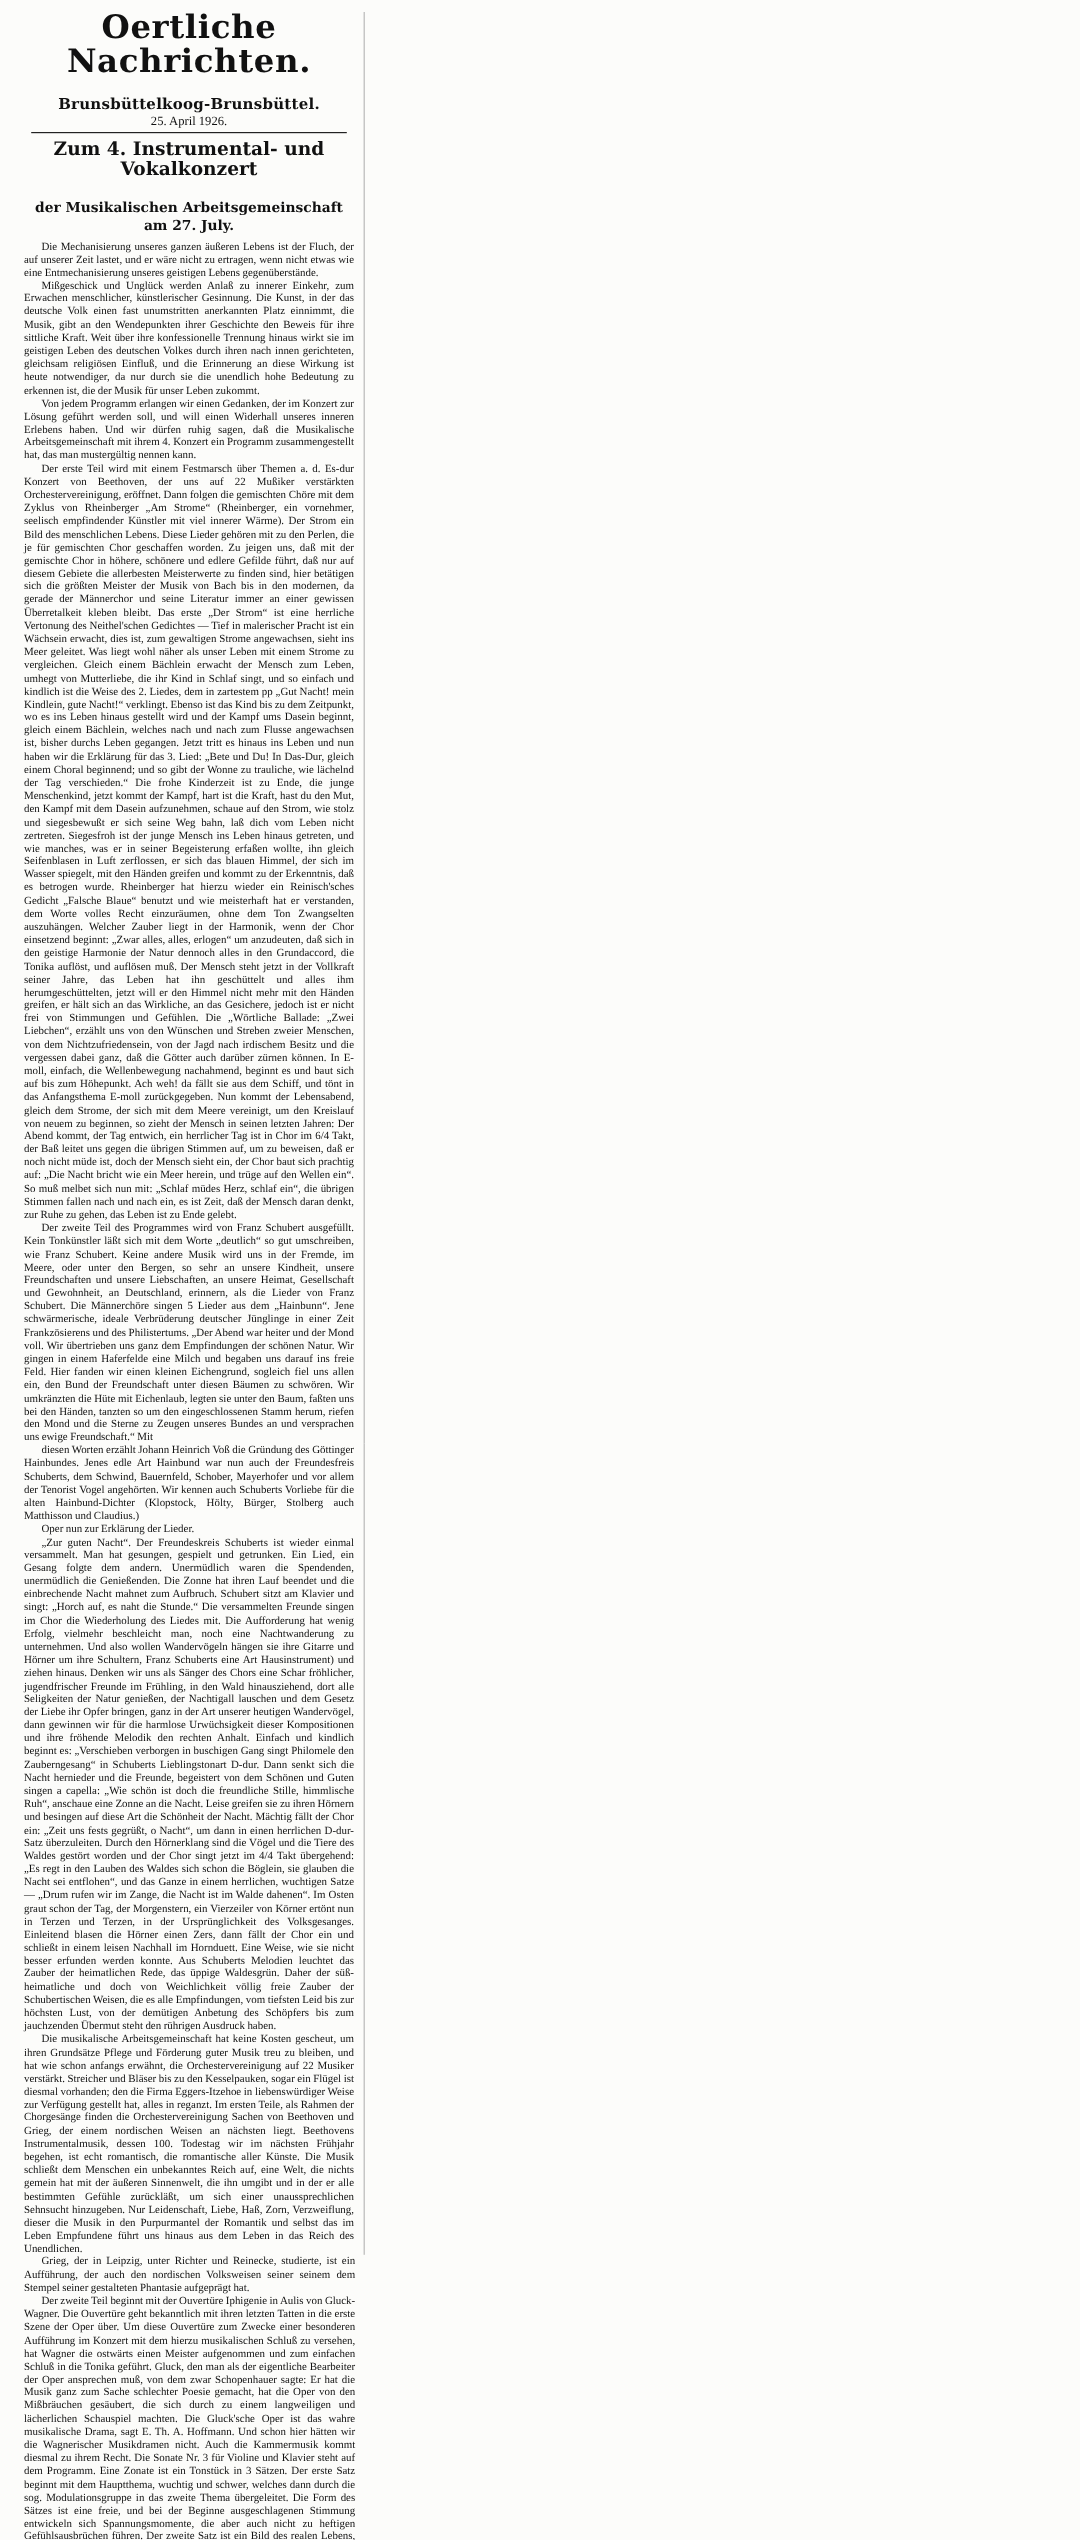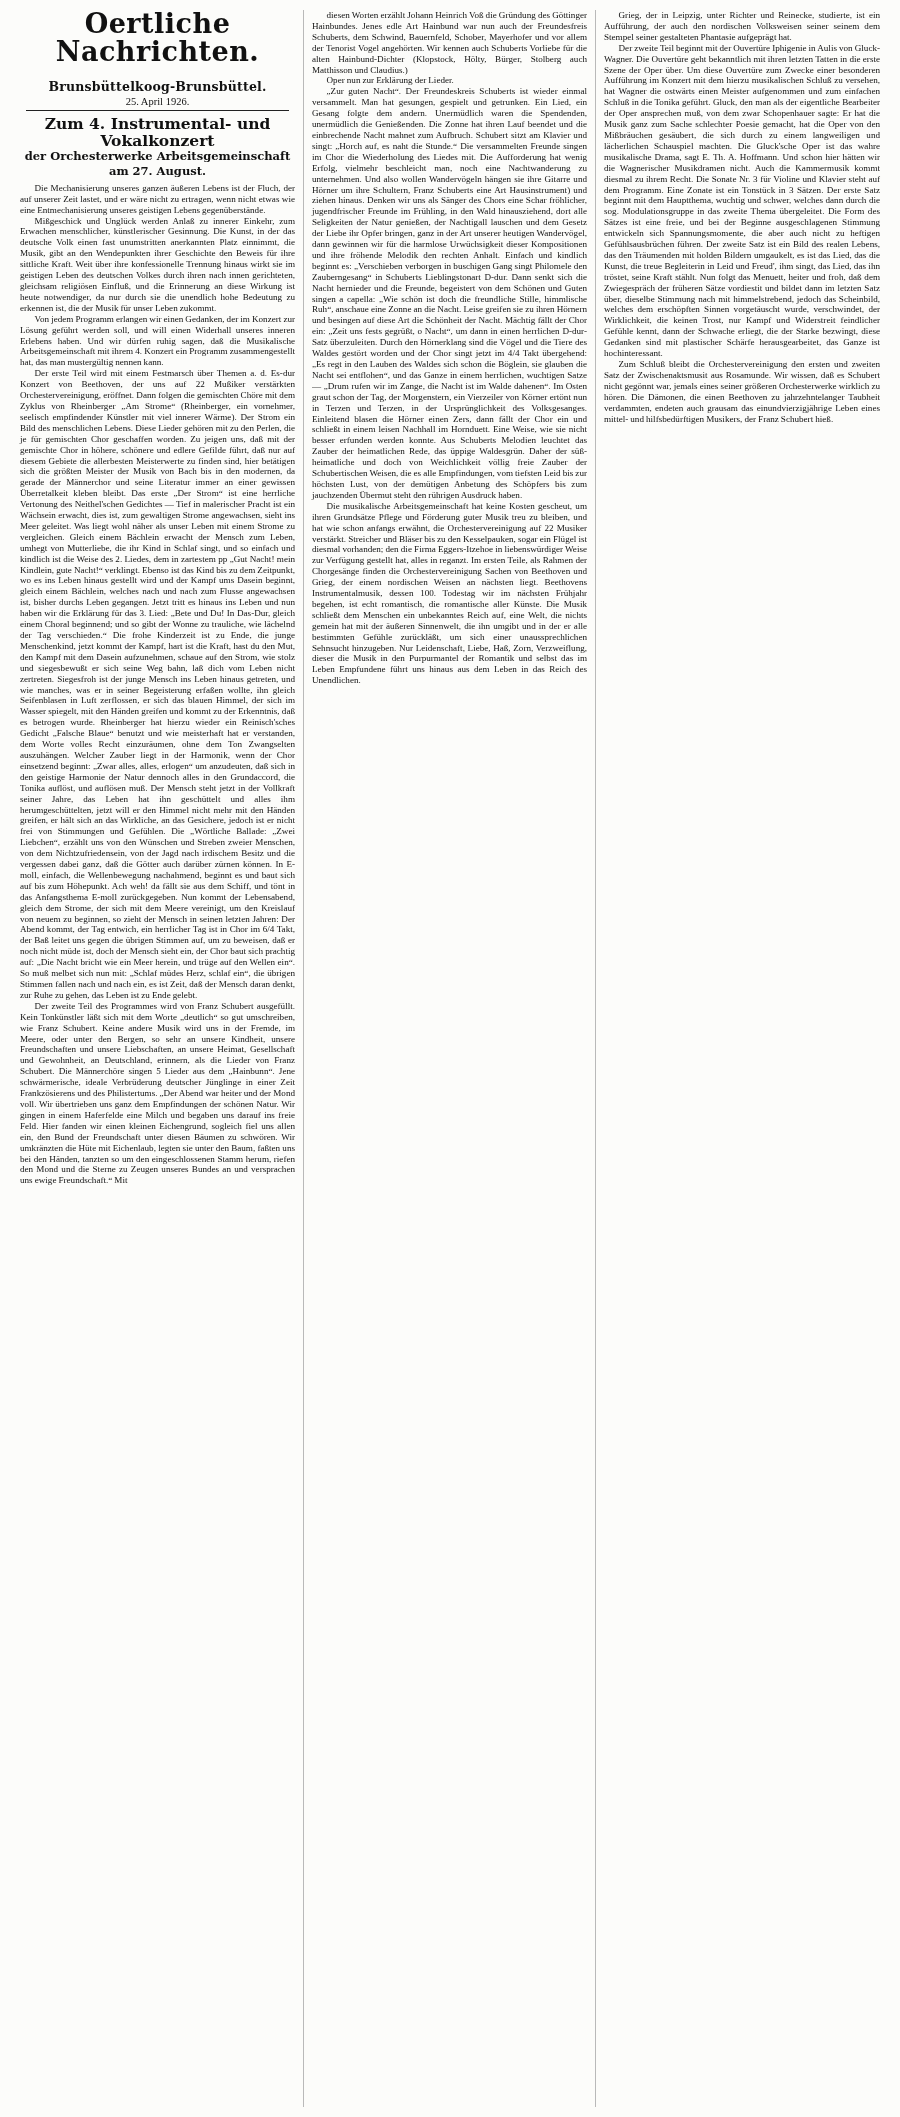--- a/index.html
+++ b/index.html
@@ -16,21 +16,21 @@
   .page {
     position: relative;
     width: 900px;
     height: 2117px;
     box-sizing: border-box;
     padding: 10px 12px 8px 12px;
     background: #fcfcfa;
   }
   .columns {
     display: flex;
-    flex-direction: row;
+    flex-direction: column;
     gap: 0;
     height: 2097px;
   }
   .col {
     width: 292px;
     box-sizing: border-box;
     padding: 0 8px;
   }
   .col.left  { border-right: 1px solid #b9b9b9; }
   .col.mid   { border-right: 1px solid #b9b9b9; }
@@ -65,21 +65,21 @@
     border: 0;
     border-top: 1px solid #222;
     margin: 2px 6px 4px 6px;
   }
   .headline {
     font-family: "DejaVu Serif", serif;
     font-weight: bold;
     font-size: 15.5px;
     line-height: 1.12;
     text-align: center;
-    margin: 3px 0 1px 0;
+    margin: 3px 0 18px 0;
   }
   .subhead {
     font-family: "DejaVu Serif", serif;
     font-weight: bold;
     font-size: 11.5px;
     line-height: 1.15;
     text-align: center;
     margin: 0 0 1px 0;
   }
   .subhead2 {
@@ -114,22 +114,22 @@
 <div class="page">
   <div class="columns">
 
     <div class="col left">
       <div class="masthead">
         <div class="paper-title">Oertliche Nachrichten.</div>
         <div class="paper-sub">Brunsbüttelkoog-Brunsbüttel.</div>
         <div class="paper-date">25. April 1926.</div>
         <hr class="rule">
         <div class="headline">Zum 4. Instrumental- und Vokalkonzert</div>
-        <div class="subhead">der Orchesterwerke Arbeitsgemeinschaft</div>
-        <div class="subhead2">am 27. August.</div>
+        <div class="subhead">der Musikalischen Arbeitsgemeinschaft</div>
+        <div class="subhead2">am 27. July.</div>
       </div>
       <div class="colbody">
         <p class="body first">Die Mechanisierung unseres ganzen äußeren Lebens ist der Fluch, der auf unserer Zeit lastet, und er wäre nicht zu ertragen, wenn nicht etwas wie eine Entmechanisierung unseres geistigen Lebens gegenüberstände.</p>
         <p class="body">Mißgeschick und Unglück werden Anlaß zu innerer Einkehr, zum Erwachen menschlicher, künstlerischer Gesinnung. Die Kunst, in der das deutsche Volk einen fast unumstritten anerkannten Platz einnimmt, die Musik, gibt an den Wendepunkten ihrer Geschichte den Beweis für ihre sittliche Kraft. Weit über ihre konfessionelle Trennung hinaus wirkt sie im geistigen Leben des deutschen Volkes durch ihren nach innen gerichteten, gleichsam religiösen Einfluß, und die Erinnerung an diese Wirkung ist heute notwendiger, da nur durch sie die unendlich hohe Bedeutung zu erkennen ist, die der Musik für unser Leben zukommt.</p>
         <p class="body">Von jedem Programm erlangen wir einen Gedanken, der im Konzert zur Lösung geführt werden soll, und will einen Widerhall unseres inneren Erlebens haben. Und wir dürfen ruhig sagen, daß die Musikalische Arbeitsgemeinschaft mit ihrem 4. Konzert ein Programm zusammengestellt hat, das man mustergültig nennen kann.</p>
         <p class="body">Der erste Teil wird mit einem Festmarsch über Themen a. d. Es-dur Konzert von Beethoven, der uns auf 22 Mußiker verstärkten Orchestervereinigung, eröffnet. Dann folgen die gemischten Chöre mit dem Zyklus von Rheinberger „Am Strome“ (Rheinberger, ein vornehmer, seelisch empfindender Künstler mit viel innerer Wärme). Der Strom ein Bild des menschlichen Lebens. Diese Lieder gehören mit zu den Perlen, die je für gemischten Chor geschaffen worden. Zu jeigen uns, daß mit der gemischte Chor in höhere, schönere und edlere Gefilde führt, daß nur auf diesem Gebiete die allerbesten Meisterwerte zu finden sind, hier betätigen sich die größten Meister der Musik von Bach bis in den modernen, da gerade der Männerchor und seine Literatur immer an einer gewissen Überretalkeit kleben bleibt. Das erste „Der Strom“ ist eine herrliche Vertonung des Neithel'schen Gedichtes — Tief in malerischer Pracht ist ein Wächsein erwacht, dies ist, zum gewaltigen Strome angewachsen, sieht ins Meer geleitet. Was liegt wohl näher als unser Leben mit einem Strome zu vergleichen. Gleich einem Bächlein erwacht der Mensch zum Leben, umhegt von Mutterliebe, die ihr Kind in Schlaf singt, und so einfach und kindlich ist die Weise des 2. Liedes, dem in zartestem pp „Gut Nacht! mein Kindlein, gute Nacht!“ verklingt. Ebenso ist das Kind bis zu dem Zeitpunkt, wo es ins Leben hinaus gestellt wird und der Kampf ums Dasein beginnt, gleich einem Bächlein, welches nach und nach zum Flusse angewachsen ist, bisher durchs Leben gegangen. Jetzt tritt es hinaus ins Leben und nun haben wir die Erklärung für das 3. Lied: „Bete und Du! In Das-Dur, gleich einem Choral beginnend; und so gibt der Wonne zu trauliche, wie lächelnd der Tag verschieden.“ Die frohe Kinderzeit ist zu Ende, die junge Menschenkind, jetzt kommt der Kampf, hart ist die Kraft, hast du den Mut, den Kampf mit dem Dasein aufzunehmen, schaue auf den Strom, wie stolz und siegesbewußt er sich seine Weg bahn, laß dich vom Leben nicht zertreten. Siegesfroh ist der junge Mensch ins Leben hinaus getreten, und wie manches, was er in seiner Begeisterung erfaßen wollte, ihn gleich Seifenblasen in Luft zerflossen, er sich das blauen Himmel, der sich im Wasser spiegelt, mit den Händen greifen und kommt zu der Erkenntnis, daß es betrogen wurde. Rheinberger hat hierzu wieder ein Reinisch'sches Gedicht „Falsche Blaue“ benutzt und wie meisterhaft hat er verstanden, dem Worte volles Recht einzuräumen, ohne dem Ton Zwangselten auszuhängen. Welcher Zauber liegt in der Harmonik, wenn der Chor einsetzend beginnt: „Zwar alles, alles, erlogen“ um anzudeuten, daß sich in den geistige Harmonie der Natur dennoch alles in den Grundaccord, die Tonika auflöst, und auflösen muß. Der Mensch steht jetzt in der Vollkraft seiner Jahre, das Leben hat ihn geschüttelt und alles ihm herumgeschüttelten, jetzt will er den Himmel nicht mehr mit den Händen greifen, er hält sich an das Wirkliche, an das Gesichere, jedoch ist er nicht frei von Stimmungen und Gefühlen. Die „Wörtliche Ballade: „Zwei Liebchen“, erzählt uns von den Wünschen und Streben zweier Menschen, von dem Nichtzufriedensein, von der Jagd nach irdischem Besitz und die vergessen dabei ganz, daß die Götter auch darüber zürnen können. In E-moll, einfach, die Wellenbewegung nachahmend, beginnt es und baut sich auf bis zum Höhepunkt. Ach weh! da fällt sie aus dem Schiff, und tönt in das Anfangsthema E-moll zurückgegeben. Nun kommt der Lebensabend, gleich dem Strome, der sich mit dem Meere vereinigt, um den Kreislauf von neuem zu beginnen, so zieht der Mensch in seinen letzten Jahren: Der Abend kommt, der Tag entwich, ein herrlicher Tag ist in Chor im 6/4 Takt, der Baß leitet uns gegen die übrigen Stimmen auf, um zu beweisen, daß er noch nicht müde ist, doch der Mensch sieht ein, der Chor baut sich prachtig auf: „Die Nacht bricht wie ein Meer herein, und trüge auf den Wellen ein“. So muß melbet sich nun mit: „Schlaf müdes Herz, schlaf ein“, die übrigen Stimmen fallen nach und nach ein, es ist Zeit, daß der Mensch daran denkt, zur Ruhe zu gehen, das Leben ist zu Ende gelebt.</p>
         <p class="body">Der zweite Teil des Programmes wird von Franz Schubert ausgefüllt. Kein Tonkünstler läßt sich mit dem Worte „deutlich“ so gut umschreiben, wie Franz Schubert. Keine andere Musik wird uns in der Fremde, im Meere, oder unter den Bergen, so sehr an unsere Kindheit, unsere Freundschaften und unsere Liebschaften, an unsere Heimat, Gesellschaft und Gewohnheit, an Deutschland, erinnern, als die Lieder von Franz Schubert. Die Männerchöre singen 5 Lieder aus dem „Hainbunn“. Jene schwärmerische, ideale Verbrüderung deutscher Jünglinge in einer Zeit Frankzösierens und des Philistertums. „Der Abend war heiter und der Mond voll. Wir übertrieben uns ganz dem Empfindungen der schönen Natur. Wir gingen in einem Haferfelde eine Milch und begaben uns darauf ins freie Feld. Hier fanden wir einen kleinen Eichengrund, sogleich fiel uns allen ein, den Bund der Freundschaft unter diesen Bäumen zu schwören. Wir umkränzten die Hüte mit Eichenlaub, legten sie unter den Baum, faßten uns bei den Händen, tanzten so um den eingeschlossenen Stamm herum, riefen den Mond und die Sterne zu Zeugen unseres Bundes an und versprachen uns ewige Freundschaft.“ Mit</p>
       </div>
     </div>
 

